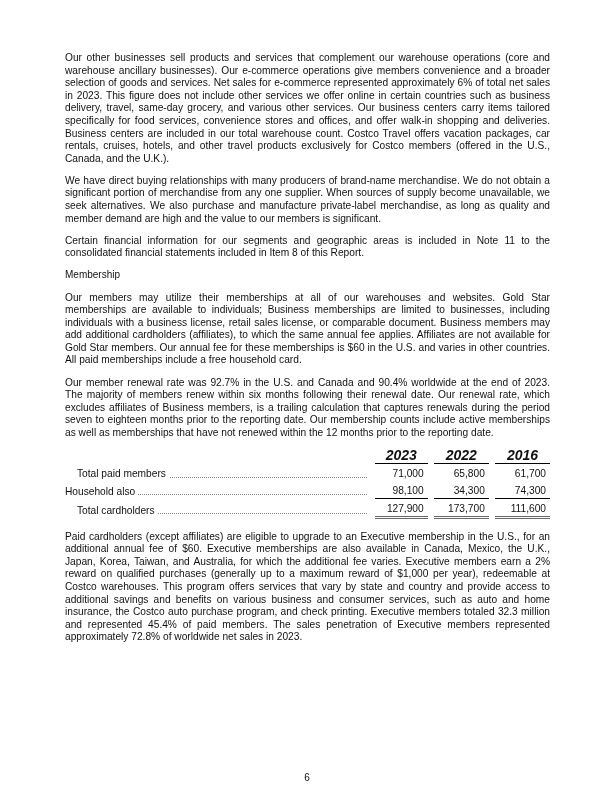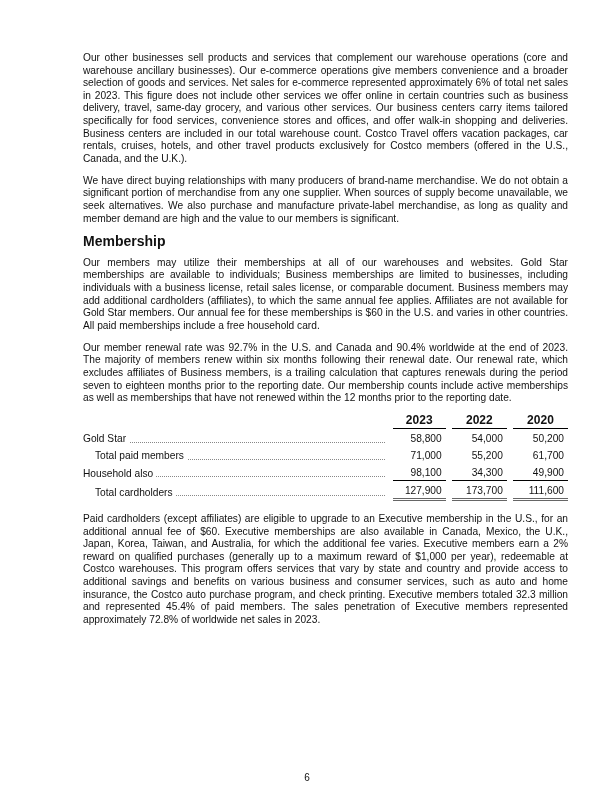--- a/index.html
+++ b/index.html
@@ -1,39 +1,40 @@
 <!DOCTYPE html>
 <html><head>
 <meta charset="utf-8">
 <style>
   html, body { margin: 0; padding: 0; background: #ffffff; }
   body { width: 614px; height: 800px; position: relative; overflow: hidden;
          font-family: "Liberation Sans", sans-serif; color: #111; font-size: 10.2px; line-height: 12.6px; }
-  .page { position: absolute; left: 83px; top: 52px; width: 485px; }
+  .page { position: absolute; left: 65px; top: 52px; width: 485px; }
   p { margin: 0 0 9.5px 0; text-align: justify; }
-  h3 { margin: 0 0 9.5px 0; font-size: 14px; font-weight: bold; }
+  h3 { margin: 0 0 9.5px 0; font-size: 10px; font-weight: normal; }
   table { border-collapse: collapse; width: 485px; margin-top: 8px; margin-bottom: 12px; }
-  th { font-size: 12px; font-weight: bold; text-align: center; padding: 0 0 1px 0; border-bottom: 1.5px solid #000; }
+  th { font-size: 14px; font-weight: bold; text-align: center; padding: 0 0 1px 0; border-bottom: 1.5px solid #000; font-style: italic; }
   td { padding: 2px 0 0 0; height: 15px; vertical-align: bottom; }
   td.label { position: relative; overflow: hidden; white-space: nowrap; }
   td.label .txt { background: #fff; padding-right: 3px; position: relative; z-index: 1; }
   td.label .dots { position: absolute; left: 0; right: 8px; bottom: 3px; border-bottom: 1px dotted #888; }
   td.num { text-align: right; padding-right: 4px; }
   td.gap, th.gap { width: 6px; border: none; }
   .indent .txt { padding-left: 12px; }
   tr.ul td.num { border-bottom: 1px solid #000; }
   tr.dbl td.num { border-bottom: 3px double #666; margin-top: 13px; }
   .pagenum { position: absolute; left: 0; width: 614px; top: 772px; text-align: center; font-size: 10px; }
 </style>
 </head>
 <body>
 
 <div class="page">
   <p>Our other businesses sell products and services that complement our warehouse operations (core and warehouse ancillary businesses). Our e-commerce operations give members convenience and a broader selection of goods and services. Net sales for e-commerce represented approximately 6% of total net sales in 2023. This figure does not include other services we offer online in certain countries such as business delivery, travel, same-day grocery, and various other services. Our business centers carry items tailored specifically for food services, convenience stores and offices, and offer walk-in shopping and deliveries. Business centers are included in our total warehouse count. Costco Travel offers vacation packages, car rentals, cruises, hotels, and other travel products exclusively for Costco members (offered in the U.S., Canada, and the U.K.).</p>
   <p>We have direct buying relationships with many producers of brand-name merchandise. We do not obtain a significant portion of merchandise from any one supplier. When sources of supply become unavailable, we seek alternatives. We also purchase and manufacture private-label merchandise, as long as quality and member demand are high and the value to our members is significant.</p>
+  <p>Certain financial information for our segments and geographic areas is included in Note 11 to the consolidated financial statements included in Item 8 of this Report.</p>
 
   <h3>Membership</h3>
 
   <p>Our members may utilize their memberships at all of our warehouses and websites. Gold Star memberships are available to individuals; Business memberships are limited to businesses, including individuals with a business license, retail sales license, or comparable document. Business members may add additional cardholders (affiliates), to which the same annual fee applies. Affiliates are not available for Gold Star members. Our annual fee for these memberships is $60 in the U.S. and varies in other countries. All paid memberships include a free household card.</p>
   <p>Our member renewal rate was 92.7% in the U.S. and Canada and 90.4% worldwide at the end of 2023. The majority of members renew within six months following their renewal date. Our renewal rate, which excludes affiliates of Business members, is a trailing calculation that captures renewals during the period seven to eighteen months prior to the reporting date. Our membership counts include active memberships as well as memberships that have not renewed within the 12 months prior to the reporting date.</p>
 
   <table>
     <colgroup>
       <col style="width:304px">
         <col style="width:52px">
@@ -42,47 +43,39 @@
         <col style="width:6px">
         <col style="width:54px">
     </colgroup>
     <thead>
       <tr>
         <th style="border:none"></th>
         <th>2023</th>
         <th class="gap"></th>
         <th>2022</th>
         <th class="gap"></th>
-        <th>2020</th>
+        <th>2016</th>
       </tr>
     </thead>
     <tbody>
-      <tr>
-        <td class="label"><span class="txt">Gold Star</span><span class="dots"></span></td>
-        <td class="num">58,800</td>
-          <td class="gap"></td>
-        <td class="num">54,000</td>
-          <td class="gap"></td>
-        <td class="num">50,200</td>
-      </tr>
       <tr class="indent">
         <td class="label"><span class="txt">Total paid members</span><span class="dots"></span></td>
         <td class="num">71,000</td>
           <td class="gap"></td>
-        <td class="num">55,200</td>
+        <td class="num">65,800</td>
           <td class="gap"></td>
         <td class="num">61,700</td>
       </tr>
       <tr class="ul">
         <td class="label"><span class="txt">Household also</span><span class="dots"></span></td>
         <td class="num">98,100</td>
           <td class="gap"></td>
         <td class="num">34,300</td>
           <td class="gap"></td>
-        <td class="num">49,900</td>
+        <td class="num">74,300</td>
       </tr>
       <tr class="indent dbl">
         <td class="label"><span class="txt">Total cardholders</span><span class="dots"></span></td>
         <td class="num">127,900</td>
           <td class="gap"></td>
         <td class="num">173,700</td>
           <td class="gap"></td>
         <td class="num">111,600</td>
       </tr>
     </tbody>

